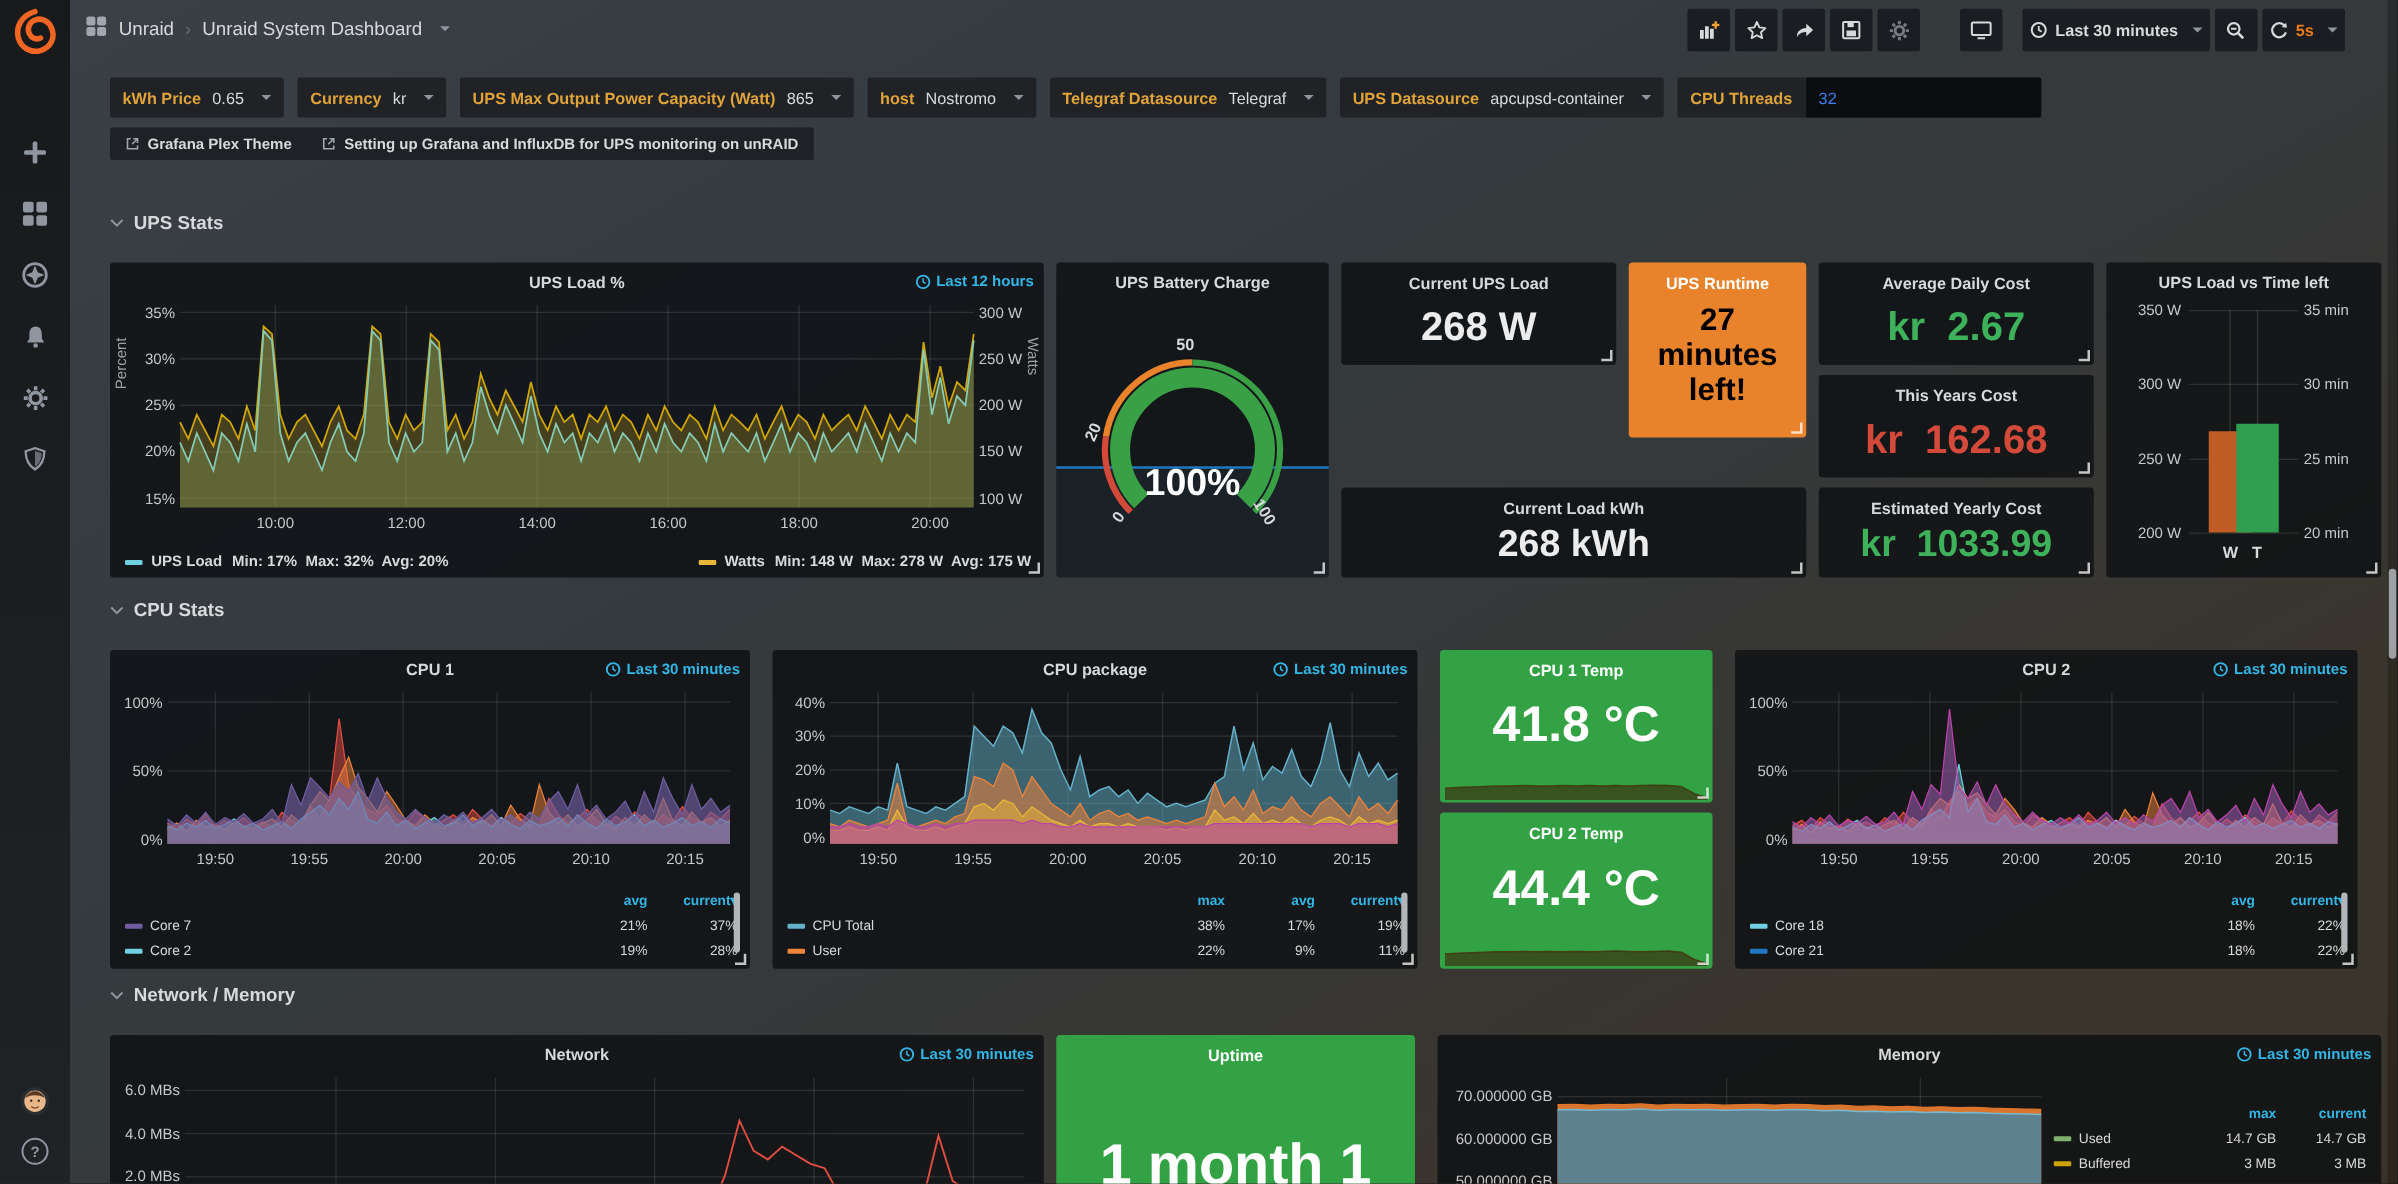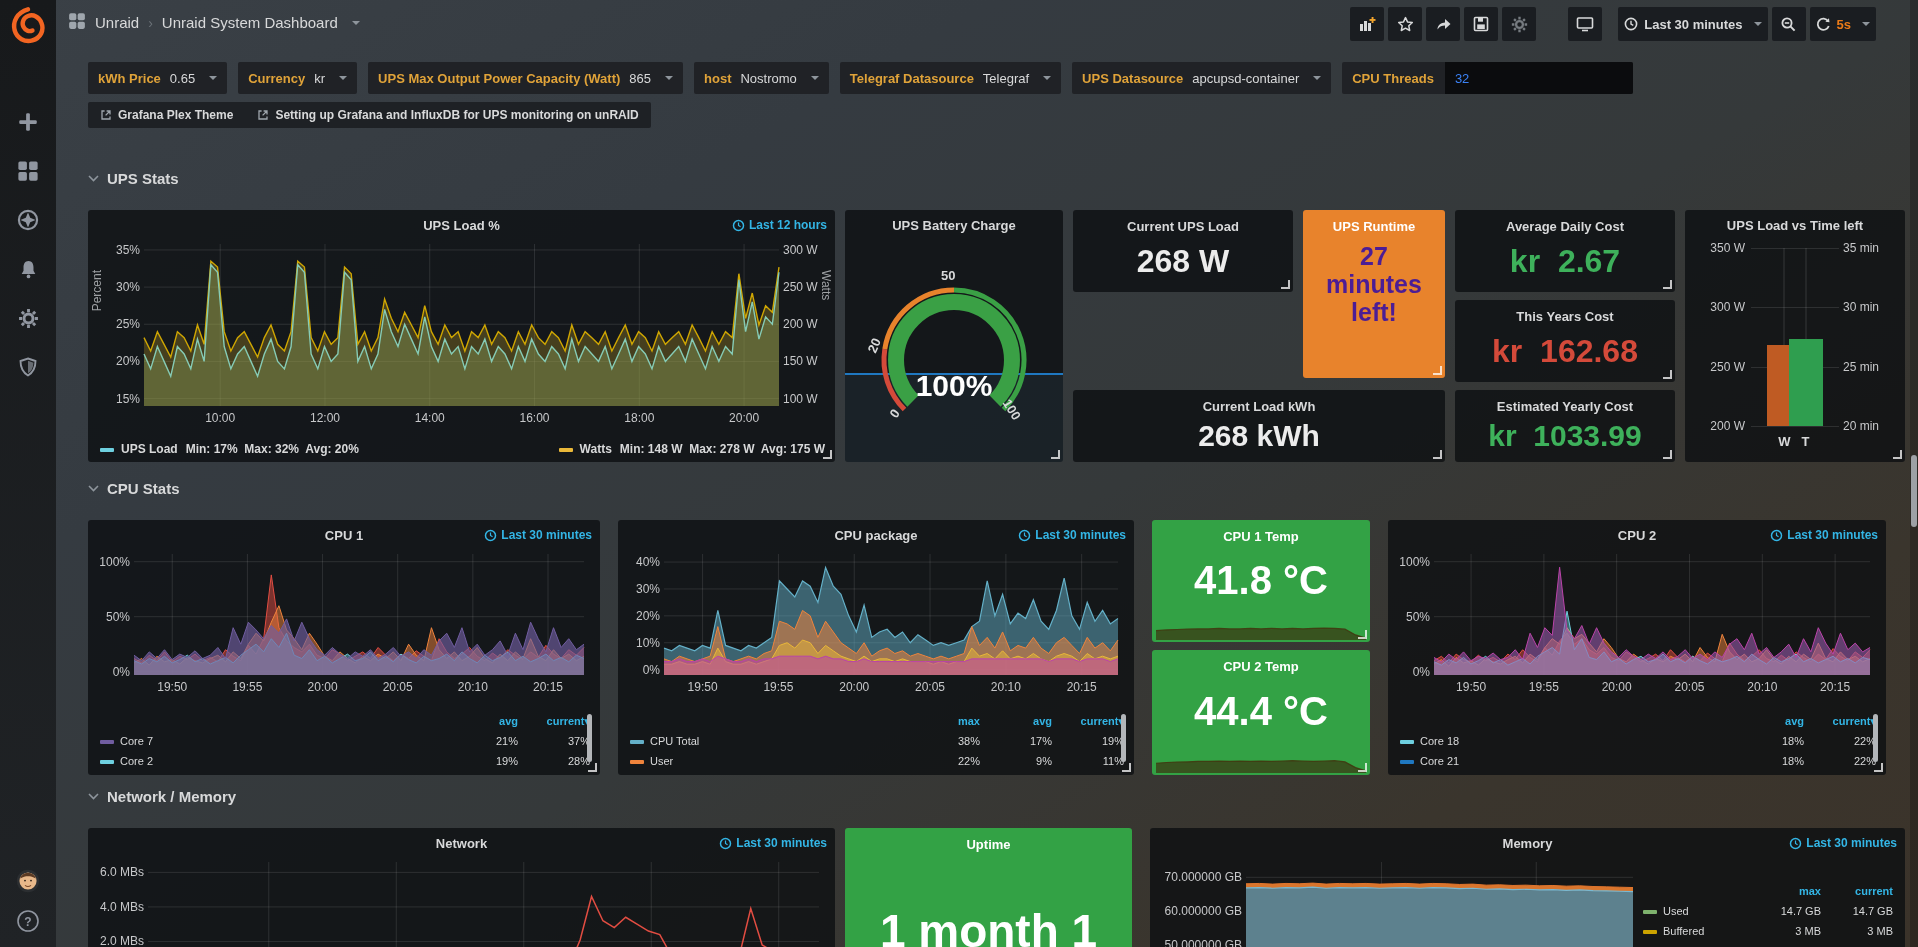--- a/index.html
+++ b/index.html
@@ -62,21 +62,21 @@
   .lhead{color:#33b5e5;font-weight:bold;text-align:right;cursor:pointer;}
   .lval{text-align:right;}
   .lname{cursor:pointer;}
   .lscroll{position:absolute;right:-2px;top:0;width:5px;height:48px;background:#b3b6b9;border-radius:3px;}
   
   .stat{display:flex;flex-direction:column;align-items:center;}
   .stitle{margin-top:9px;font-size:13px;font-weight:bold;color:#d8d9da;cursor:pointer;}
   .sgreen .stitle,.sorange .stitle{color:#fff;}
   .sval{flex:1;display:flex;align-items:center;font-size:32px;font-weight:bold;color:#ececec;white-space:pre;margin-bottom:4px;}
   .vgreen{color:#3eb15b;} .vred{color:#d44a3a;}
-  .rval{font-size:25px;line-height:1.12;text-align:center;color:#4c1d95;padding:0 12px;align-items:flex-start;margin-top:8px;}
+  .rval{font-size:25px;line-height:1.12;text-align:center;color:#000000;padding:0 12px;align-items:flex-start;margin-top:8px;}
   .tval{font-size:40px;color:#fff;margin-bottom:26px;}
   .uval{font-size:46px;color:#fff;align-items:flex-start;margin-top:52px;}
   .spark{position:absolute;left:4px;right:4px;bottom:2px;height:36px;}
   .spark svg{width:100%;height:100%;display:block;}
   
   .gline{position:absolute;left:0;right:0;top:163px;height:2px;background:#1f78c1;z-index:0;}
   .gunder{position:absolute;left:0;right:0;top:165px;bottom:0;background:rgba(70,105,140,0.13);border-radius:0 0 3px 3px;z-index:0;}
   .gsvg{position:absolute;left:9px;top:58px;z-index:1;}
   .glabel{position:absolute;color:#d8d9da;font-size:13px;font-weight:bold;z-index:2;}
   
@@ -405,21 +405,21 @@
     <span class="glabel" style="left:96px;top:58px;">50</span>
     <span class="glabel" style="left:156px;top:192px;transform:rotate(58deg);">100</span>
     <i class="rh"></i>
   </div>
 
   <div class="panel stat" style="left:1073px;top:210px;width:220px;height:82px;">
     <span class="stitle">Current UPS Load</span>
     <span class="sval">268 W</span>
     <i class="rh"></i>
   </div>
-  <div class="panel stat sorange" style="left:1303px;top:210px;width:142px;height:168px;">
+  <div class="panel stat sorange" style="left:1303px;top:210px;width:142px;height:140px;">
     <span class="stitle">UPS Runtime</span>
     <span class="sval rval" style="white-space:normal;">27 minutes left!</span>
     <i class="rh"></i>
   </div>
   <div class="panel stat" style="left:1073px;top:390px;width:372px;height:72px;">
     <span class="stitle">Current Load kWh</span>
     <span class="sval" style="font-size:30px;">268 kWh</span>
     <i class="rh"></i>
   </div>
   <div class="panel stat" style="left:1455px;top:210px;width:220px;height:82px;">

